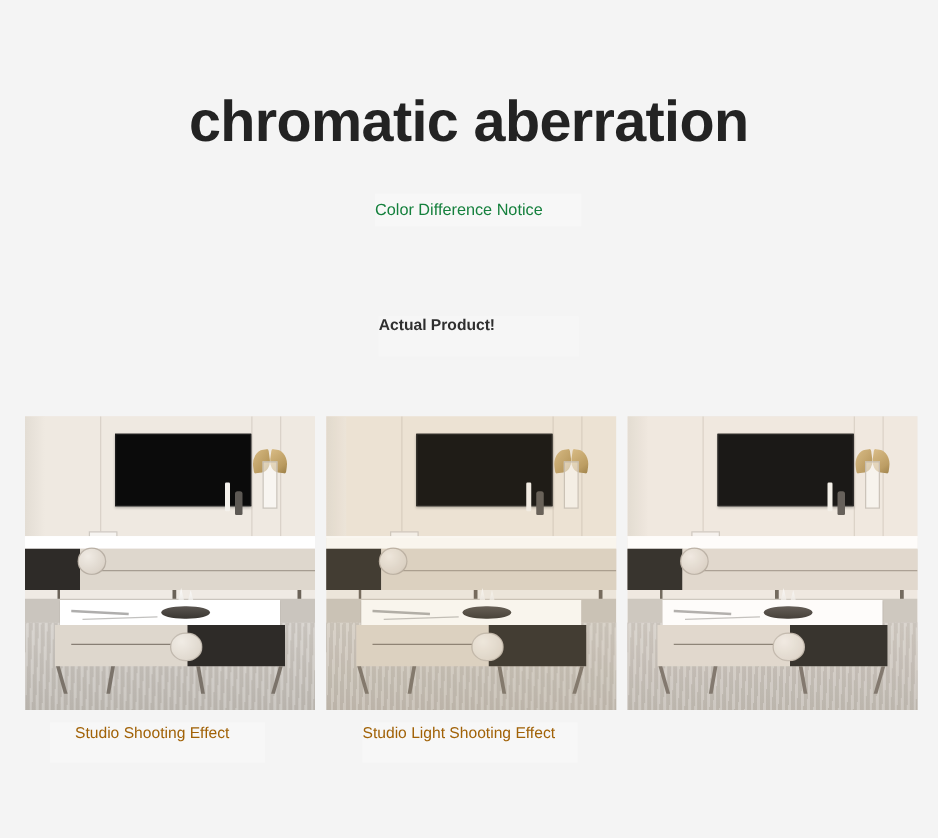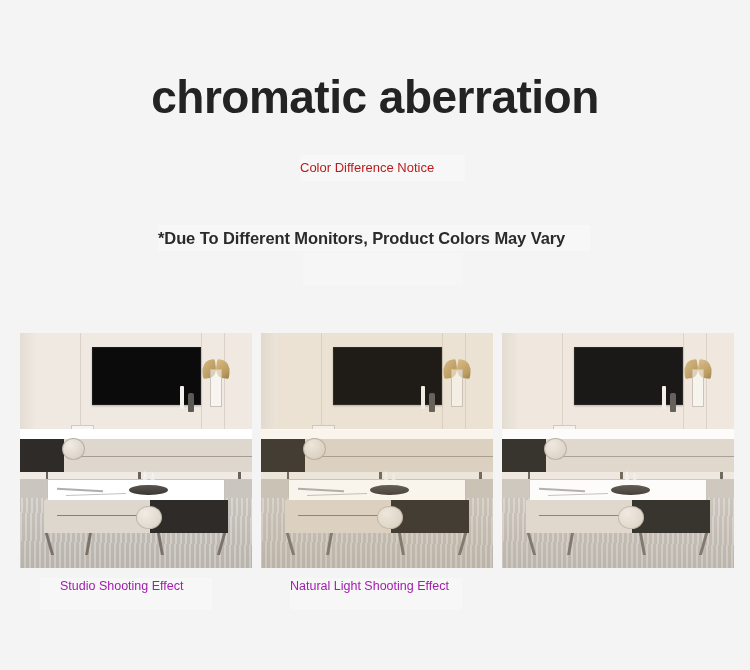--- a/index.html
+++ b/index.html
@@ -48,21 +48,21 @@
     background: #f7f7f7;
   }
   .subhead {
     position: absolute;
     left: 0;
     top: 0;
     width: 165px;
     text-align: left;
     font-size: 13px;
     font-weight: 400;
-    color: #b91c1c;
+    color: #15803d;
     line-height: 26px;
     white-space: nowrap;
   }
 
   
   .notice-wrap {
     position: absolute;
     left: 158px;
     top: 225px;
     width: 432px;
@@ -432,44 +432,42 @@
   .caption-wrap.w0 { left: 40px;  width: 172px; }
   .caption-wrap.w1 { left: 290px; width: 172px; }
   .caption-wrap.w2 { left: 520px; width: 172px; }
   .caption {
     position: absolute;
     left: 20px;
     top: 0;
     width: 160px;
     font-size: 12.5px;
     font-weight: 400;
-    color: #a21caf;
+    color: #a16207;
     line-height: 16px;
     text-align: left;
   }
   .caption-wrap.w1 .caption,
   .caption-wrap.w2 .caption { left: 0px; width: 165px; }
 </style>
 </head>
 <body>
 
 <div class="banner">
 
   <div class="headline">chromatic aberration</div>
 
   <div class="subhead-wrap">
     <div class="subhead">Color Difference Notice</div>
   </div>
 
-  <div class="notice-wrap">
-    <div class="notice">*Due To Different Monitors, Product Colors May Vary</div>
-  </div>
 
   <div class="refer-wrap">
     <div class="refer">
+      <div>Actual Product!</div>
     </div>
   </div>
 
   <div class="photo-row">
 
     <div class="photo-cell c0">
       <div class="scene">
         <div class="wall" style="background: rgb(239, 233, 225);"></div>
         <div class="wall-left-edge"></div>
         <div class="wall-panel" style="left:26%"></div>
@@ -595,16 +593,16 @@
         <div class="ct-leg l4"></div>
         <div class="tone" style="background: rgba(236, 214, 182, 0.07);"></div>
       </div>
     </div>
   </div>
 
   <div class="caption-wrap w0">
     <div class="caption">Studio Shooting Effect</div>
   </div>
   <div class="caption-wrap w1">
-    <div class="caption">Natural Light Shooting Effect</div>
+    <div class="caption">Studio Light Shooting Effect</div>
   </div>
 
 </div>
 
 </body></html>

